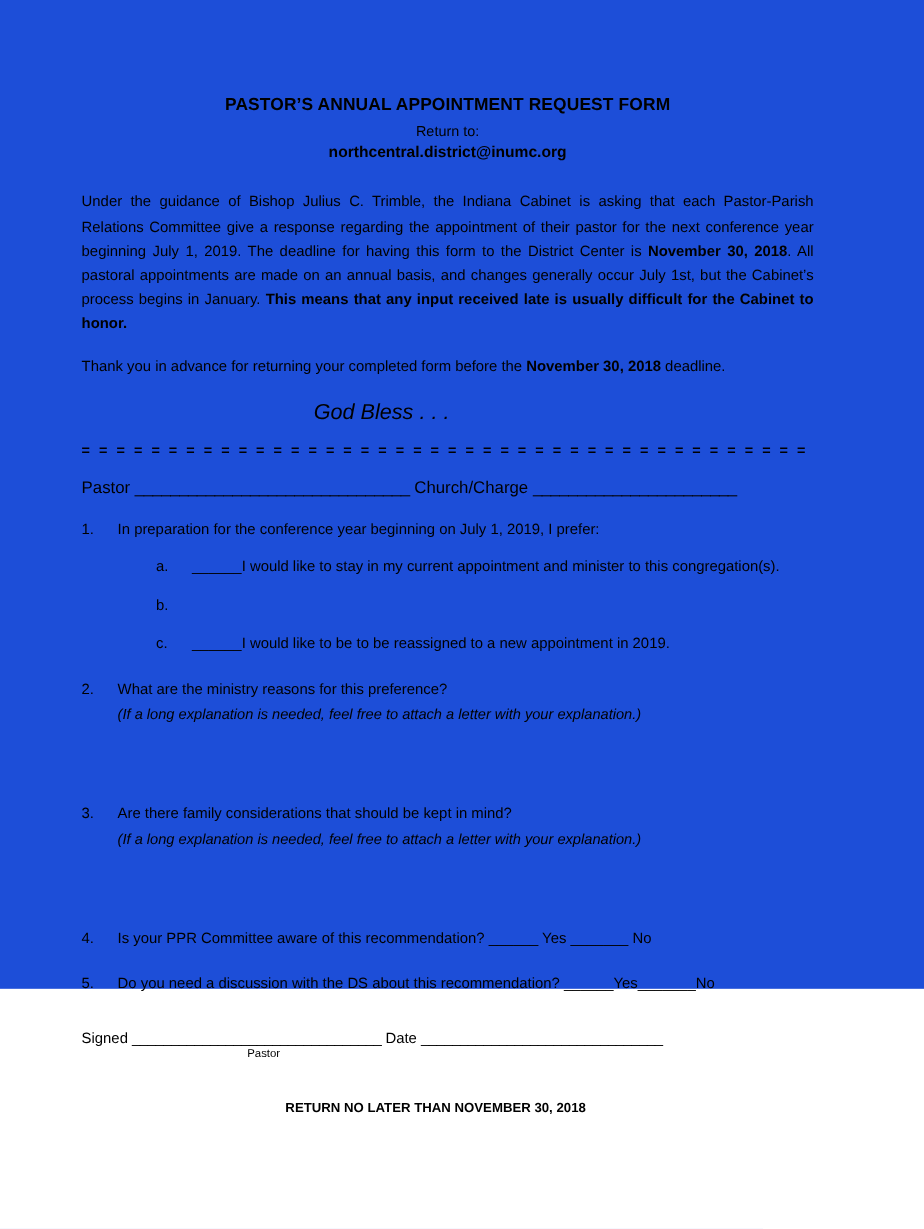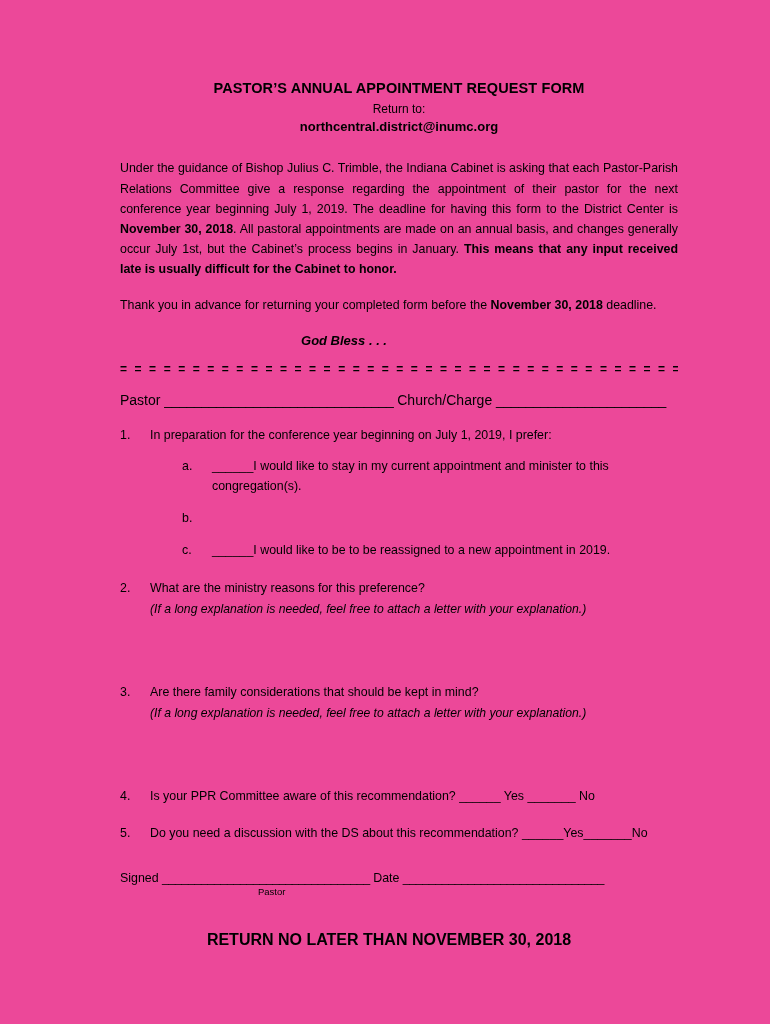--- a/index.html
+++ b/index.html
@@ -11,24 +11,24 @@
     width: 770px;
     height: 1024px;
     font-family: "Liberation Sans", sans-serif;
     color: #000000;
     position: relative;
     overflow: hidden;
   }
   .page {
     position: relative;
     width: 770px;
-    height: 1024px;
-    background: #ec4899;
+    height: 824px;
+    background: #1d4ed8;
     box-sizing: border-box;
-    padding: 80px 92px 0 120px;
+    padding: 80px 92px 0 68px;
   }
   .title {
     text-align: center;
     font-weight: bold;
     font-size: 14.5px;
     letter-spacing: 0.1px;
     margin: 0 0 6px 0;
   }
   .return-to {
     text-align: center;
@@ -52,22 +52,22 @@
     margin: 22px 0 0 0;
   }
   .body-para.second {
     margin-top: 16px;
     text-align: left;
   }
   b.bold { font-weight: bold; }
   .god-bless {
     text-align: center;
     font-style: italic;
-    font-weight: bold;
-    font-size: 13px;
+    font-weight: normal;
+    font-size: 18px;
     margin: 18px 0 0 0;
     padding-right: 110px;
   }
   .dash-rule {
     margin: 14px 0 0 0;
     font-size: 12px;
     letter-spacing: 2.1px;
     font-weight: bold;
     white-space: nowrap;
     overflow: hidden;
@@ -123,21 +123,21 @@
     white-space: nowrap;
   }
   .pastor-caption {
     font-size: 9.5px;
     margin: 1px 0 0 0;
     padding-left: 138px;
   }
   .footer {
     text-align: center;
     font-weight: bold;
-    font-size: 16px;
+    font-size: 11px;
     margin-top: 34px;
     padding-right: 20px;
   }
 </style>
 </head>
 <body>
 
 <div class="page">
 
   <div class="title">PASTOR’S ANNUAL APPOINTMENT REQUEST FORM</div>

